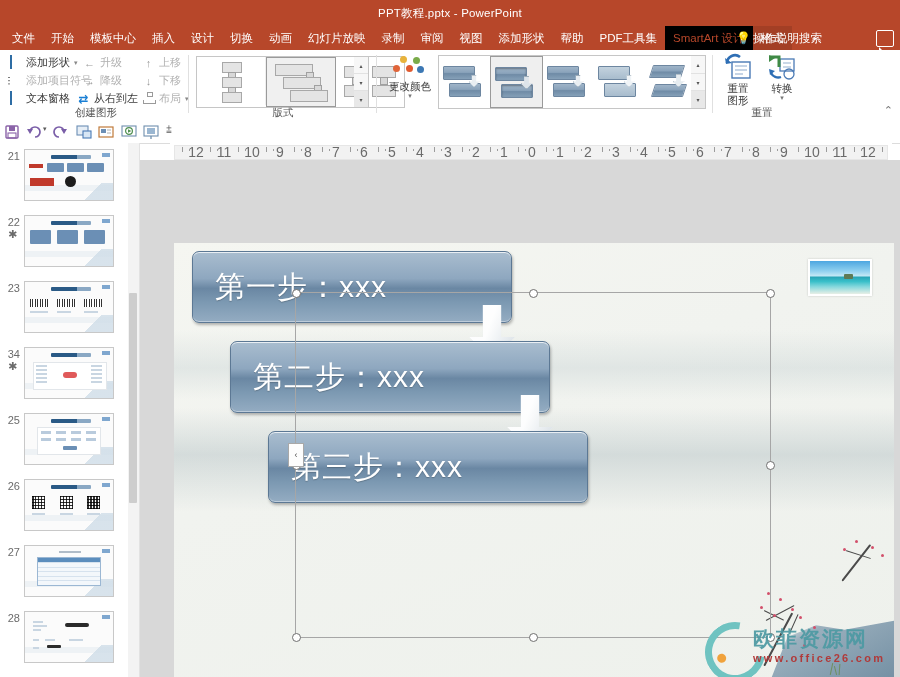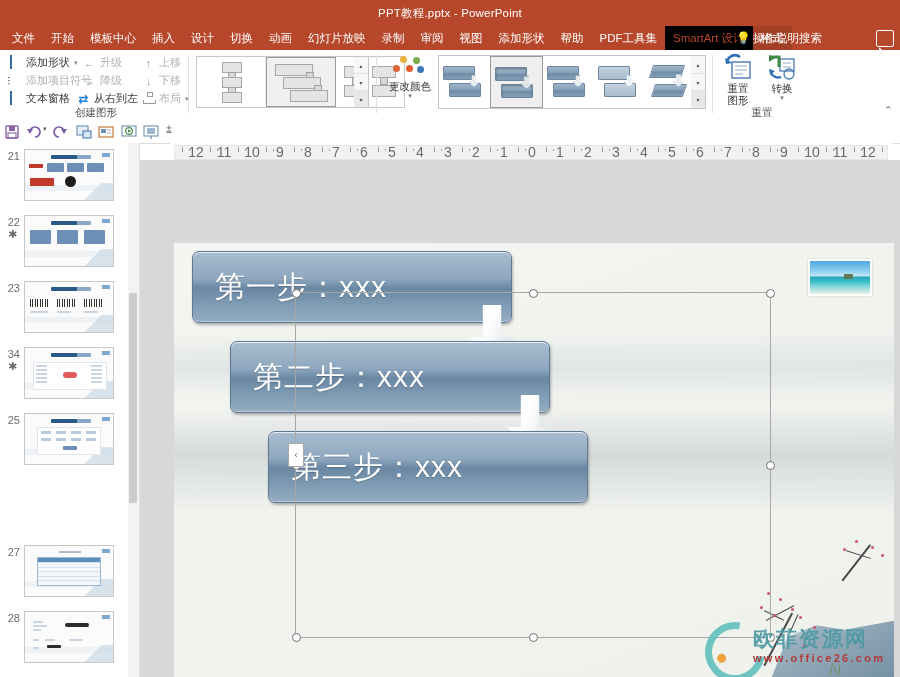--- a/index.html
+++ b/index.html
@@ -317,20 +317,21 @@
             <div class="mb" style="left:0;top:19px;width:22px;height:10px;"></div>
             <div class="mb" style="left:28px;top:19px;width:22px;height:10px;"></div>
           </div>
         </div>
       </div>
       <div class="galscroll" style="left:164px;">
         <div>▴</div>
         <div>▾</div>
         <div>▾</div>
       </div>
+      <div class="glabel">版式</div>
     </div>
     <div class="gdiv" style="left:376px;"></div>
 
     <div class="rgroup g3">
       <div class="colorbtn">
         <div class="dots">
           <i style="left:8px;top:0px;background:#e8b33c;"></i>
           <i style="left:21px;top:1px;background:#7aab4a;"></i>
           <i style="left:1px;top:9px;background:#e0653a;"></i>
           <i style="left:14px;top:9px;background:#e05a2f;"></i>
@@ -558,20 +559,35 @@
         <div class="tl" style="left:46px;top:17px;width:10px;height:3px;background:#b9cbdd;"></div>
         <div class="tl" style="left:61px;top:17px;width:10px;height:3px;background:#b9cbdd;"></div>
         <div class="tl" style="left:16px;top:24px;width:10px;height:3px;background:#b9cbdd;"></div>
         <div class="tl" style="left:31px;top:24px;width:10px;height:3px;background:#b9cbdd;"></div>
         <div class="tl" style="left:46px;top:24px;width:10px;height:3px;background:#b9cbdd;"></div>
         <div class="tl" style="left:61px;top:24px;width:10px;height:3px;background:#b9cbdd;"></div>
         <div class="tb" style="left:38px;top:32px;width:14px;height:4px;"></div>
       </div>
     </div>
 
+    <div class="thumbrow" style="top:335px;">
+      <div class="tnum">26</div>
+      <div class="tbox">
+        <div class="t-mist"></div>
+          <div class="t-hill"></div>
+          <div class="t-title"></div>
+          <div class="t-sq"></div>
+        <div class="tqr" style="left:7px;top:16px;"></div>
+        <div class="tqr" style="left:35px;top:16px;"></div>
+        <div class="tqr" style="left:62px;top:16px;"></div>
+        <div class="tl" style="left:7px;top:33px;width:13px;height:2px;"></div>
+        <div class="tl" style="left:35px;top:33px;width:13px;height:2px;"></div>
+        <div class="tl" style="left:62px;top:33px;width:13px;height:2px;"></div>
+      </div>
+    </div>
 
     <div class="thumbrow" style="top:401px;">
       <div class="tnum">27</div>
       <div class="tbox">
         <div class="t-mist"></div>
           <div class="t-hill"></div>
           <div class="t-sq"></div>
         <div class="tl" style="left:34px;top:5px;width:22px;height:2px;background:#b0bcc8;"></div>
         <div class="ttbl" style="left:12px;top:11px;width:62px;height:27px;">
           <div class="hd"></div>

